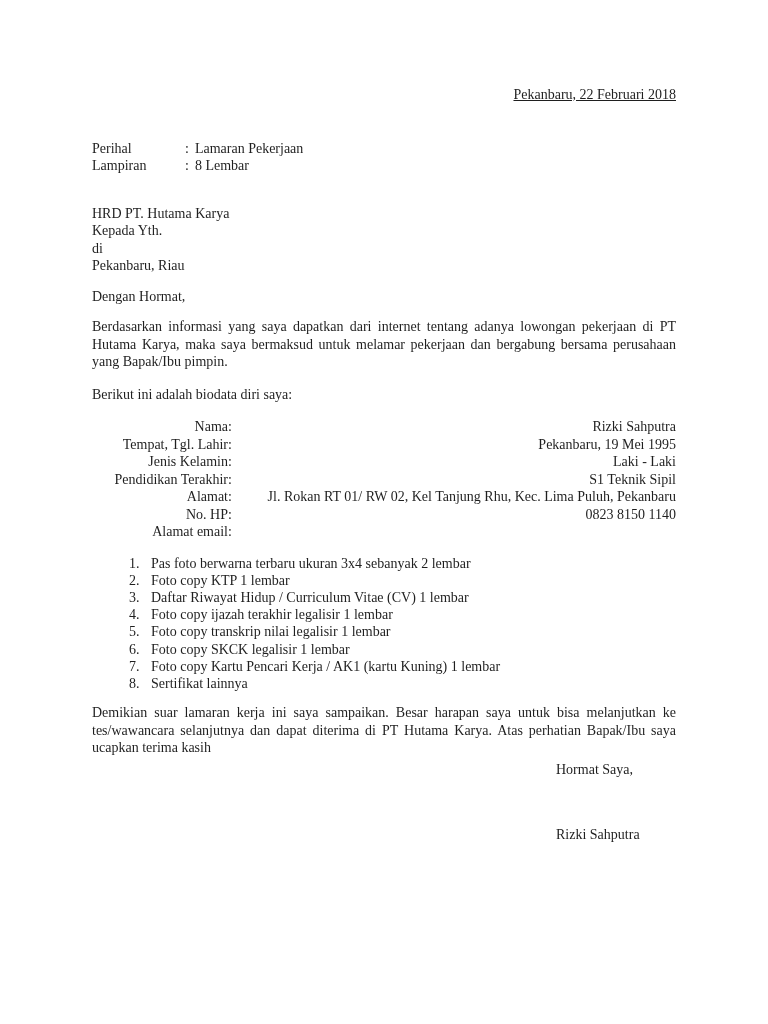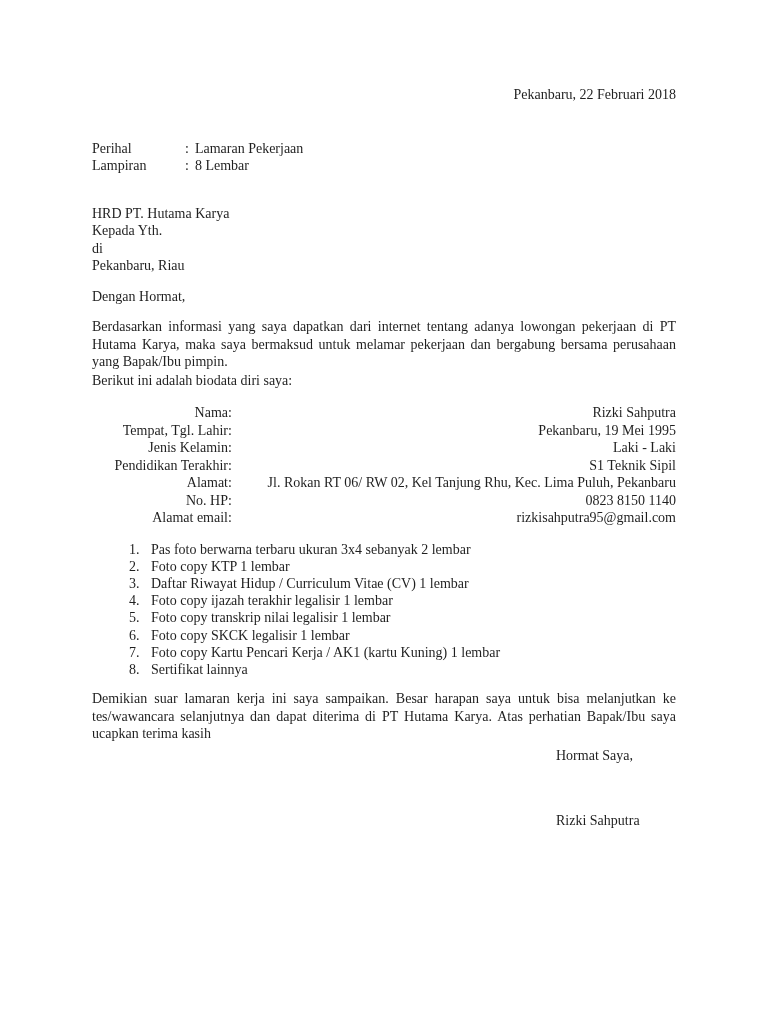--- a/index.html
+++ b/index.html
@@ -17,20 +17,21 @@
     font-family: "Liberation Serif", "DejaVu Serif", serif;
     font-size: 14px;
     line-height: 17.5px;
     color: #1f1f1f;
     box-sizing: border-box;
     padding: 86px 92px 0 92px;
   }
   .date-line {
     text-align: right;
     margin: 0 0 36px 0;
+    text-decoration: underline;
   }
   .meta-block {
     margin: 0 0 30px 0;
   }
   .meta-row {
     display: flex;
   }
   .meta-row .label {
     flex: 0 0 93px;
   }
@@ -42,21 +43,21 @@
     margin: 0 0 13px 0;
   }
   .salutation {
     margin: 0 0 13px 0;
   }
   .para {
     text-align: justify;
     margin: 0;
   }
   .para-intro {
-    margin-bottom: 1px;
+    margin-bottom: 15px;
   }
   .biodata-intro {
     margin: 0 0 15px 0;
   }
   .biodata-block {
     margin: 0 0 14px 0;
     text-align: right;
   }
   .bio-row {
     display: flex;
@@ -142,31 +143,30 @@
       <span class="value">Laki - Laki</span>
     </div>
       <div class="bio-row">
       <span class="label">Pendidikan Terakhir</span>
       <span class="colon">:</span>
       <span class="value">S1 Teknik Sipil</span>
     </div>
       <div class="bio-row">
       <span class="label">Alamat</span>
       <span class="colon">:</span>
-      <span class="value">Jl. Rokan RT 06/ RW 02, Kel Tanjung Rhu, Kec. Lima Puluh, Pekanbaru</span>
+      <span class="value">Jl. Rokan RT 01/ RW 02, Kel Tanjung Rhu, Kec. Lima Puluh, Pekanbaru</span>
     </div>
       <div class="bio-row">
       <span class="label">No. HP</span>
       <span class="colon">:</span>
       <span class="value">0823 8150 1140</span>
     </div>
       <div class="bio-row">
       <span class="label">Alamat email</span>
       <span class="colon">:</span>
-      <span class="value">rizkisahputra95@gmail.com</span>
     </div>
     </div>
 
 
   <ol class="attachments-list">
       <li>Pas foto berwarna terbaru ukuran 3x4 sebanyak 2 lembar</li>
       <li>Foto copy KTP 1 lembar</li>
       <li>Daftar Riwayat Hidup / Curriculum Vitae (CV) 1 lembar</li>
       <li>Foto copy ijazah terakhir legalisir 1 lembar</li>
       <li>Foto copy transkrip nilai legalisir 1 lembar</li>

